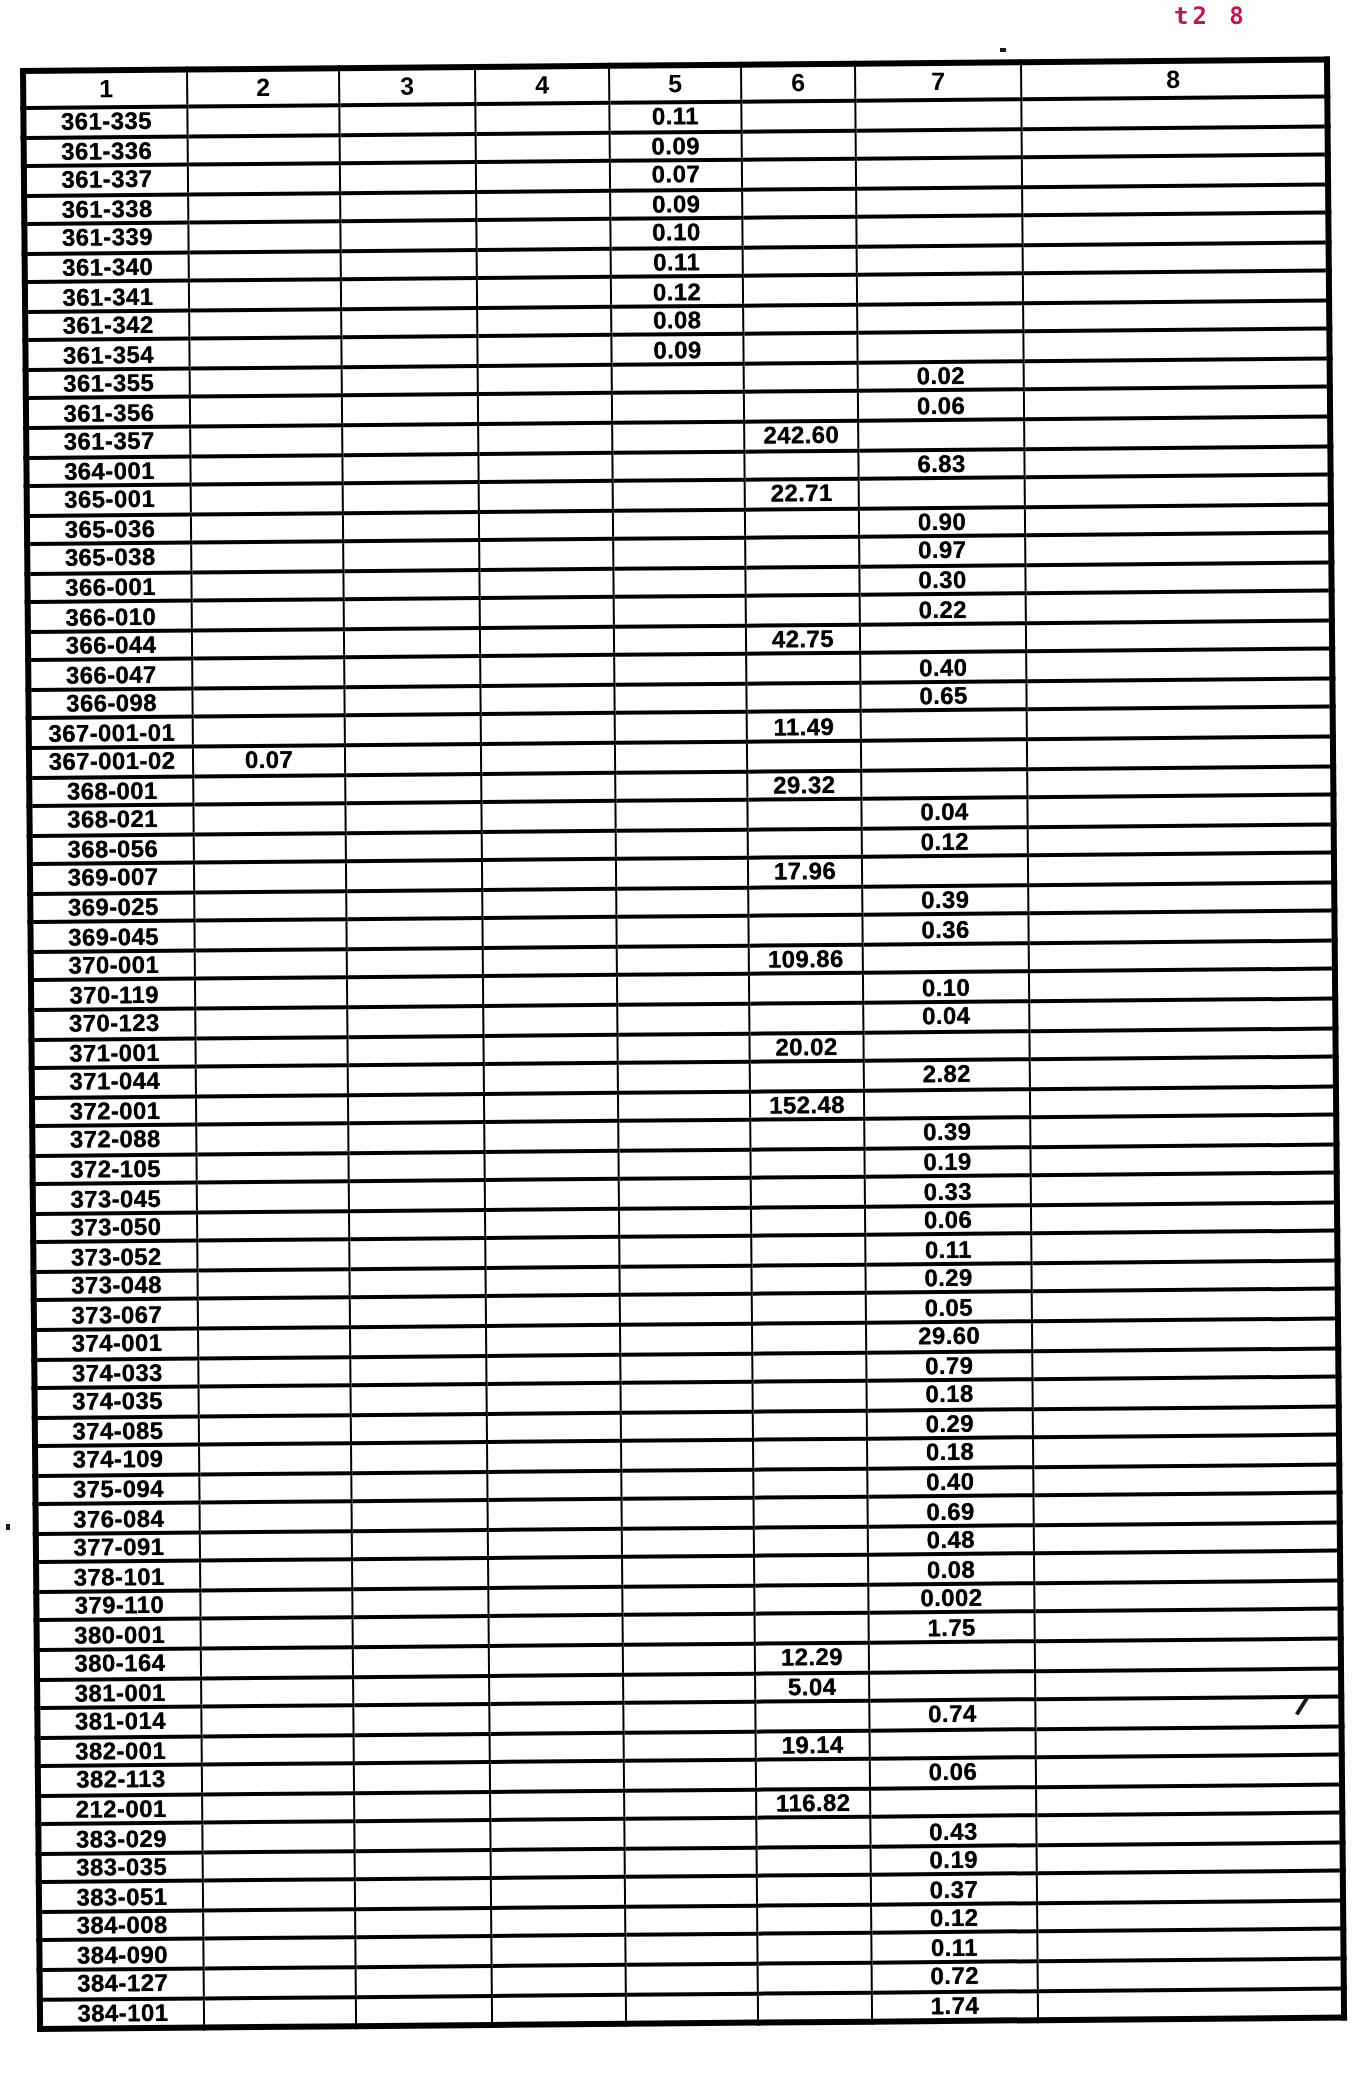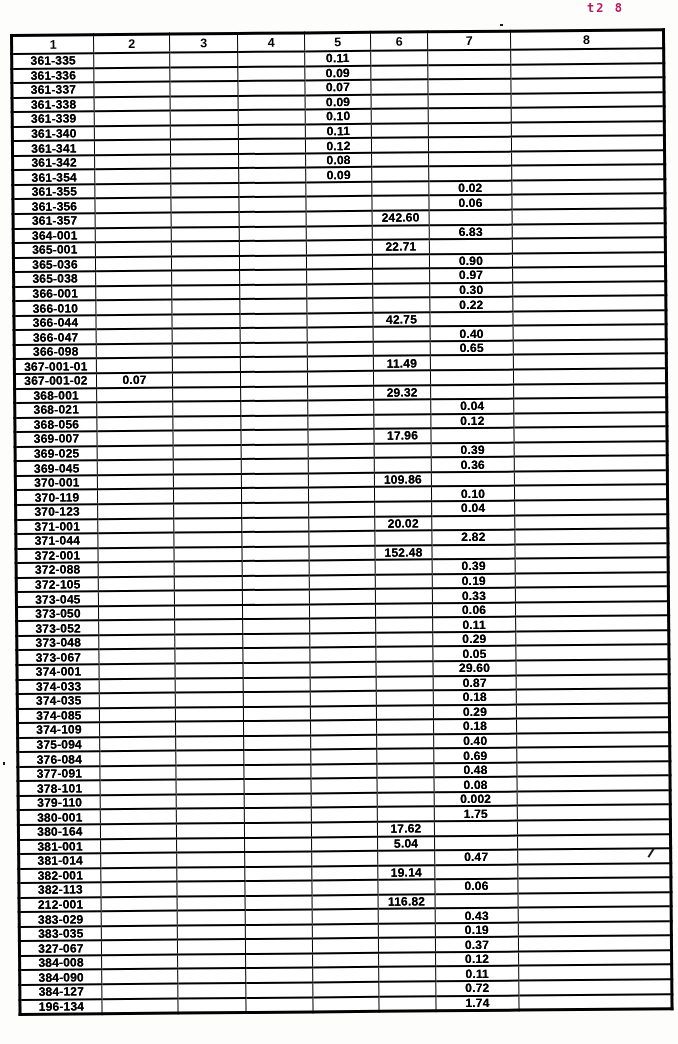--- a/index.html
+++ b/index.html
@@ -543,21 +543,21 @@
           <td>29.60</td>
           <td></td>
         </tr>
         <tr>
           <td>374-033</td>
           <td></td>
           <td></td>
           <td></td>
           <td></td>
           <td></td>
-          <td>0.87</td>
+          <td>0.79</td>
           <td></td>
         </tr>
         <tr>
           <td>374-035</td>
           <td></td>
           <td></td>
           <td></td>
           <td></td>
           <td></td>
           <td>0.18</td>
@@ -642,42 +642,42 @@
           <td></td>
           <td>1.75</td>
           <td></td>
         </tr>
         <tr>
           <td>380-164</td>
           <td></td>
           <td></td>
           <td></td>
           <td></td>
-          <td>17.62</td>
+          <td>12.29</td>
           <td></td>
           <td></td>
         </tr>
         <tr>
           <td>381-001</td>
           <td></td>
           <td></td>
           <td></td>
           <td></td>
           <td>5.04</td>
           <td></td>
           <td></td>
         </tr>
         <tr>
           <td>381-014</td>
           <td></td>
           <td></td>
           <td></td>
           <td></td>
           <td></td>
-          <td>0.47</td>
+          <td>0.74</td>
           <td></td>
         </tr>
         <tr>
           <td>382-001</td>
           <td></td>
           <td></td>
           <td></td>
           <td></td>
           <td>19.14</td>
           <td></td>
@@ -717,21 +717,21 @@
           <td>383-035</td>
           <td></td>
           <td></td>
           <td></td>
           <td></td>
           <td></td>
           <td>0.19</td>
           <td></td>
         </tr>
         <tr>
-          <td>327-067</td>
+          <td>383-051</td>
           <td></td>
           <td></td>
           <td></td>
           <td></td>
           <td></td>
           <td>0.37</td>
           <td></td>
         </tr>
         <tr>
           <td>384-008</td>
@@ -757,21 +757,21 @@
           <td>384-127</td>
           <td></td>
           <td></td>
           <td></td>
           <td></td>
           <td></td>
           <td>0.72</td>
           <td></td>
         </tr>
         <tr>
-          <td>196-134</td>
+          <td>384-101</td>
           <td></td>
           <td></td>
           <td></td>
           <td></td>
           <td></td>
           <td>1.74</td>
           <td></td>
         </tr>
       </tbody>
   </table>

